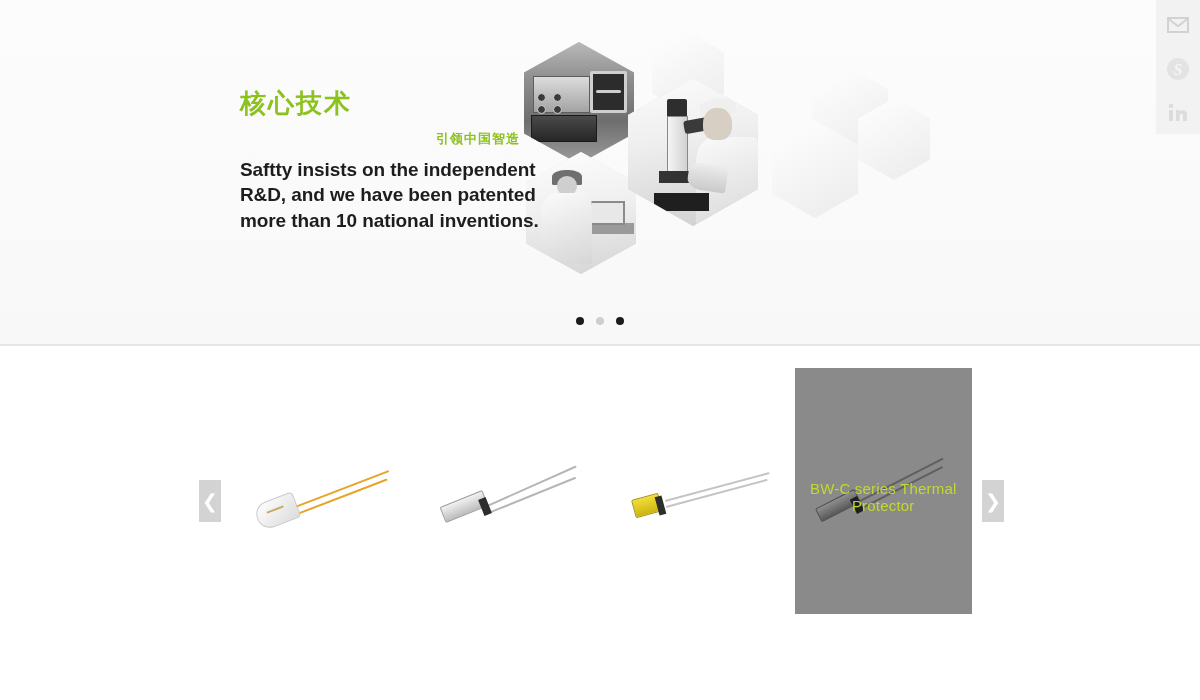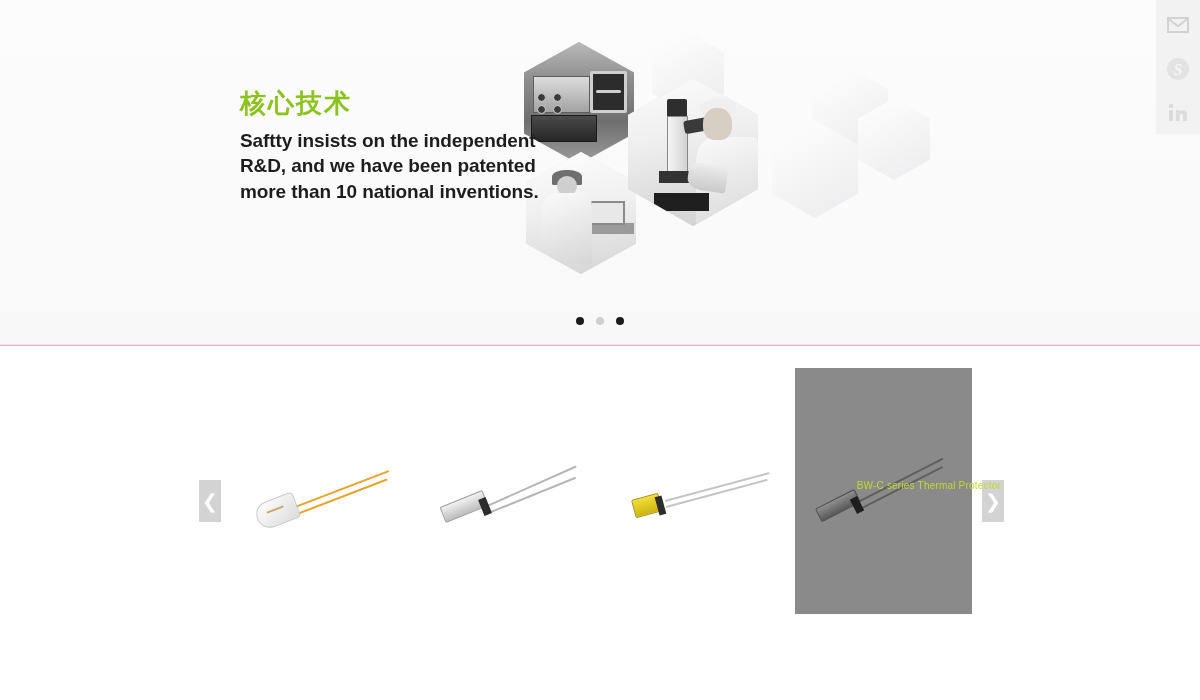--- a/index.html
+++ b/index.html
@@ -3,21 +3,21 @@
 <meta charset="utf-8">
 <title>Saftty — Core Technology</title>
 <style>
   * { margin:0; padding:0; box-sizing:border-box; }
   html, body {
     width:1200px; height:700px;
     font-family:"Liberation Sans", sans-serif;
     background:#ffffff;
     overflow:hidden;
   }
-  #page { position:relative; width:1200px; height:700px; background:#f9a8d4; }
+  #page { position:relative; width:1200px; height:700px; background:#e5e5e5; }
 
   
   #banner {
     position:absolute; left:0; top:0; width:1200px; height:345px;
     background:linear-gradient(180deg,#fcfcfd 0%, #fafafb 60%, #f8f8f9 100%);
     border-bottom:1px solid #e6e6e8;
     overflow:hidden;
   }
   #banner-inner { position:relative; width:1200px; height:344px; }
 
@@ -173,22 +173,22 @@
     position:absolute; left:232px; top:0; width:750px; height:260px;
     display:flex; align-items:flex-start;
   }
   .product-card {
     position:relative; width:178px; height:246px; margin-right:10px;
     display:flex; align-items:center; justify-content:center;
   }
   .product-card.featured { background:#8a8a8a; }
   .product-caption {
     position:absolute; left:0; top:112px; width:100%;
-    text-align:right; font-size:10px; color:#c3d82e;
-    letter-spacing:.2px; z-index:3;margin-left:29px;
+    text-align:center; font-size:15px; color:#c3d82e;
+    letter-spacing:.2px; z-index:3;
   }
   .thumb { position:relative; width:150px; height:110px; }
 
   
   .lead {
     position:absolute; height:2px; transform-origin:left center; border-radius:1px;
   }
   .body-blk { position:absolute; border-radius:2px; }
 
   
@@ -311,20 +311,21 @@
             <div class="base"></div>
             <div class="cap"></div>
             <div class="head"></div>
             <div class="arm"></div>
           </div>
         </div>
       </div>
 
       <div class="banner-text-block">
         <div class="banner-zh-title">核心技术</div>
+        <div class="banner-zh-sub">引领中国智造</div>
         <div class="banner-en">Saftty insists on the independent
 R&amp;D, and we have been patented
 more than 10 national inventions.</div>
       </div>
 
       <div id="banner-dots">
         <span class="dot"></span>
         <span class="dot inactive"></span>
         <span class="dot"></span>
       </div>

